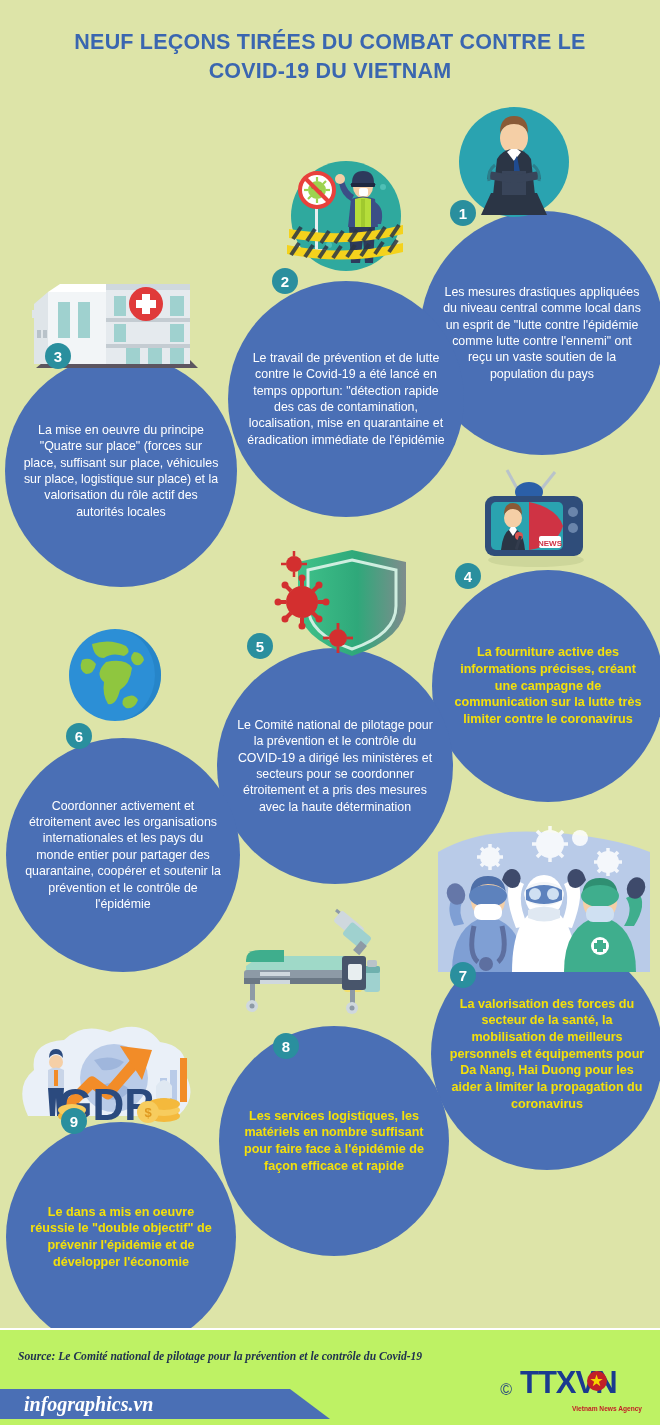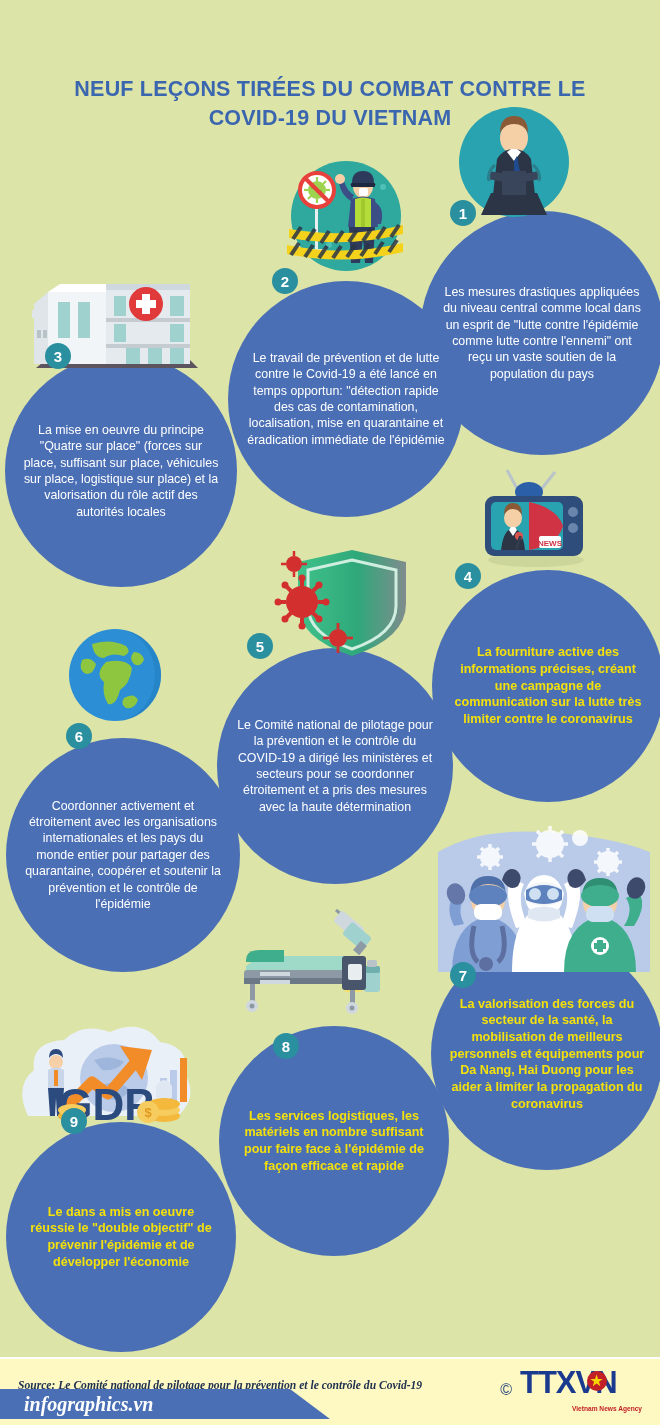--- a/index.html
+++ b/index.html
@@ -20,21 +20,20 @@
   #title {
     position: absolute; top: 28px; left: 40px; width: 580px;
     text-align: center;
     color: #3a66b0;
     font-size: 21.5px;
     font-weight: bold;
     letter-spacing: 0.2px;
     line-height: 1.35;
     text-transform: uppercase;
     font-stretch: condensed;
-    margin-top: 47px;
   }
 
   
   .circle {
     position: absolute;
     border-radius: 50%;
     background: #4a6fb5;
     display: flex;
     align-items: center;
     justify-content: center;
@@ -66,22 +65,22 @@
     box-shadow: 0 0 0 0 rgba(0,0,0,0);
   }
 
   
   .ill { position: absolute; z-index: 5; }
   .ill svg { display: block; }
 
   
   #footer {
     position: absolute; left: 0; bottom: 0;
-    width: 660px; height: 68px;
-    background: #fef9c3;
+    width: 660px; height: 97px;
+    background: #bef264;
     border-top: 2px solid #ffffff;
     z-index: 60;
   }
   #source {
     position: absolute; left: 18px; top: 20px;
     font-size: 11.6px; font-style: italic;
     color: #20324f;
     font-family: "Liberation Serif", serif;
     font-weight: bold;
   }

